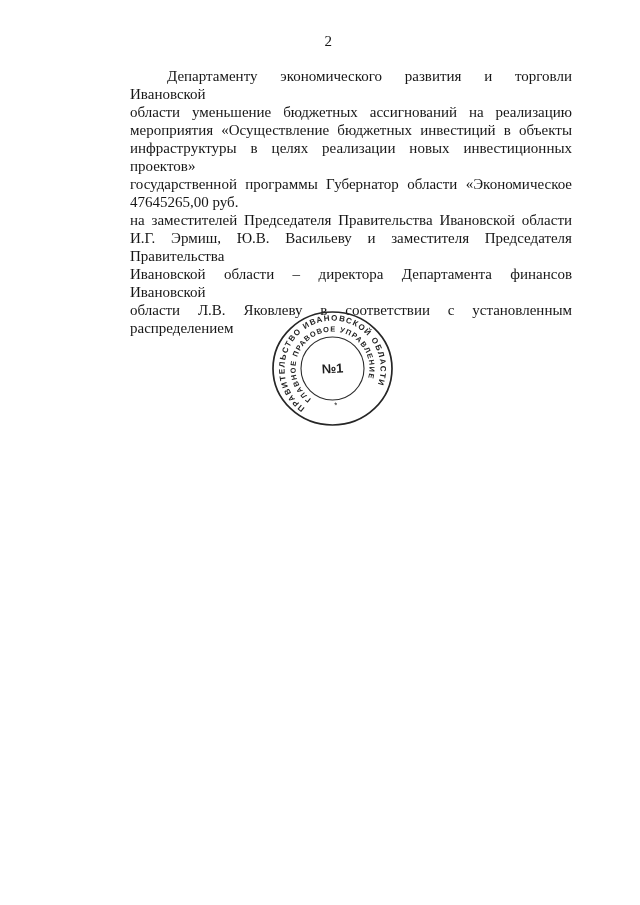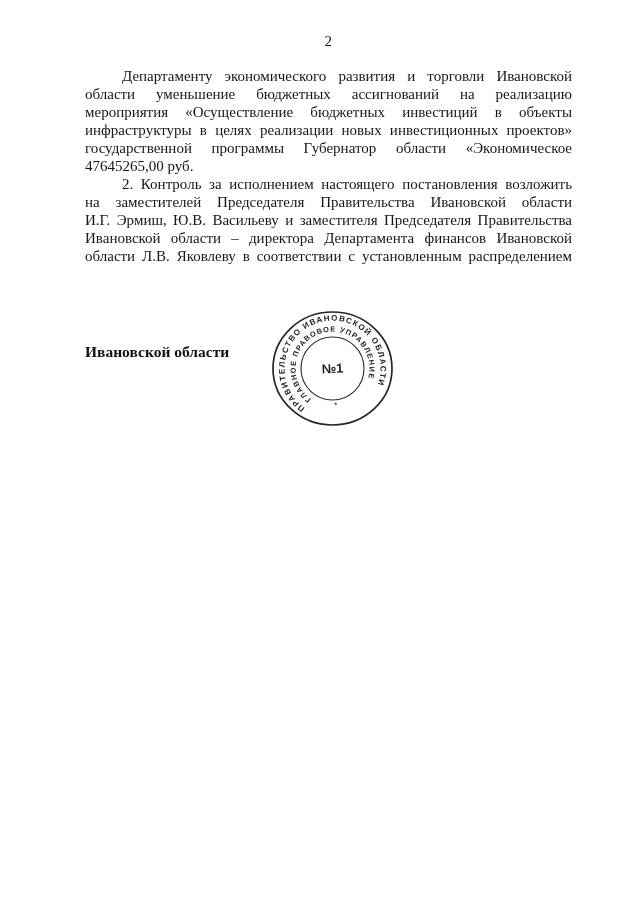--- a/index.html
+++ b/index.html
@@ -30,20 +30,21 @@
     top: 67px;
     left: 85px;
     width: 487px;
     font-size: 15px;
     line-height: 18px;
   }
   .line {
     text-align: justify;
     text-align-last: justify;
     white-space: normal;
+    margin-left: 45px;
   }
   .line.first { text-indent: 37px; }
   .line.last { text-align-last: left; }
   .sig-title {
     position: absolute;
     left: 85px;
     top: 342px;
     font-size: 15.5px;
     line-height: 20px;
     font-weight: bold;
@@ -91,29 +92,27 @@
 
   <div class="page-number">2</div>
 
   <div class="body-text">
       <div class="line first">Департаменту экономического развития и торговли Ивановской</div>
       <div class="line">области уменьшение бюджетных ассигнований на реализацию</div>
       <div class="line">мероприятия «Осуществление бюджетных инвестиций в объекты</div>
       <div class="line">инфраструктуры в целях реализации новых инвестиционных проектов»</div>
       <div class="line">государственной программы Губернатор области «Экономическое</div>
       <div class="line last">47645265,00 руб.</div>
-      <div class="line first">2. Контроль за исполнением настоящего постановления возложить</div>
       <div class="line">на заместителей Председателя Правительства Ивановской области</div>
       <div class="line">И.Г. Эрмиш, Ю.В. Васильеву и заместителя Председателя Правительства</div>
       <div class="line">Ивановской области – директора Департамента финансов Ивановской</div>
       <div class="line">области Л.В. Яковлеву в соответствии с установленным распределением</div>
     </div>
 
   <div class="sig-title">
-    <div>Ивановской области</div>
   </div>
 
 
   <div class="stamp">
     <svg viewBox="0 0 125 119" xmlns="http://www.w3.org/2000/svg">
       <defs>
         <path id="arcOuter" d="M 31.6 96.3 A 48 48 0 1 1 93.4 96.3" fill="none"></path>
         <path id="arcInner" d="M 38.7 87.8 A 37 37 0 1 1 86.3 87.8" fill="none"></path>
       </defs>
       <ellipse cx="62.5" cy="59.5" rx="59.5" ry="56.5" fill="none" stroke="#262626" stroke-width="1.7"></ellipse>

